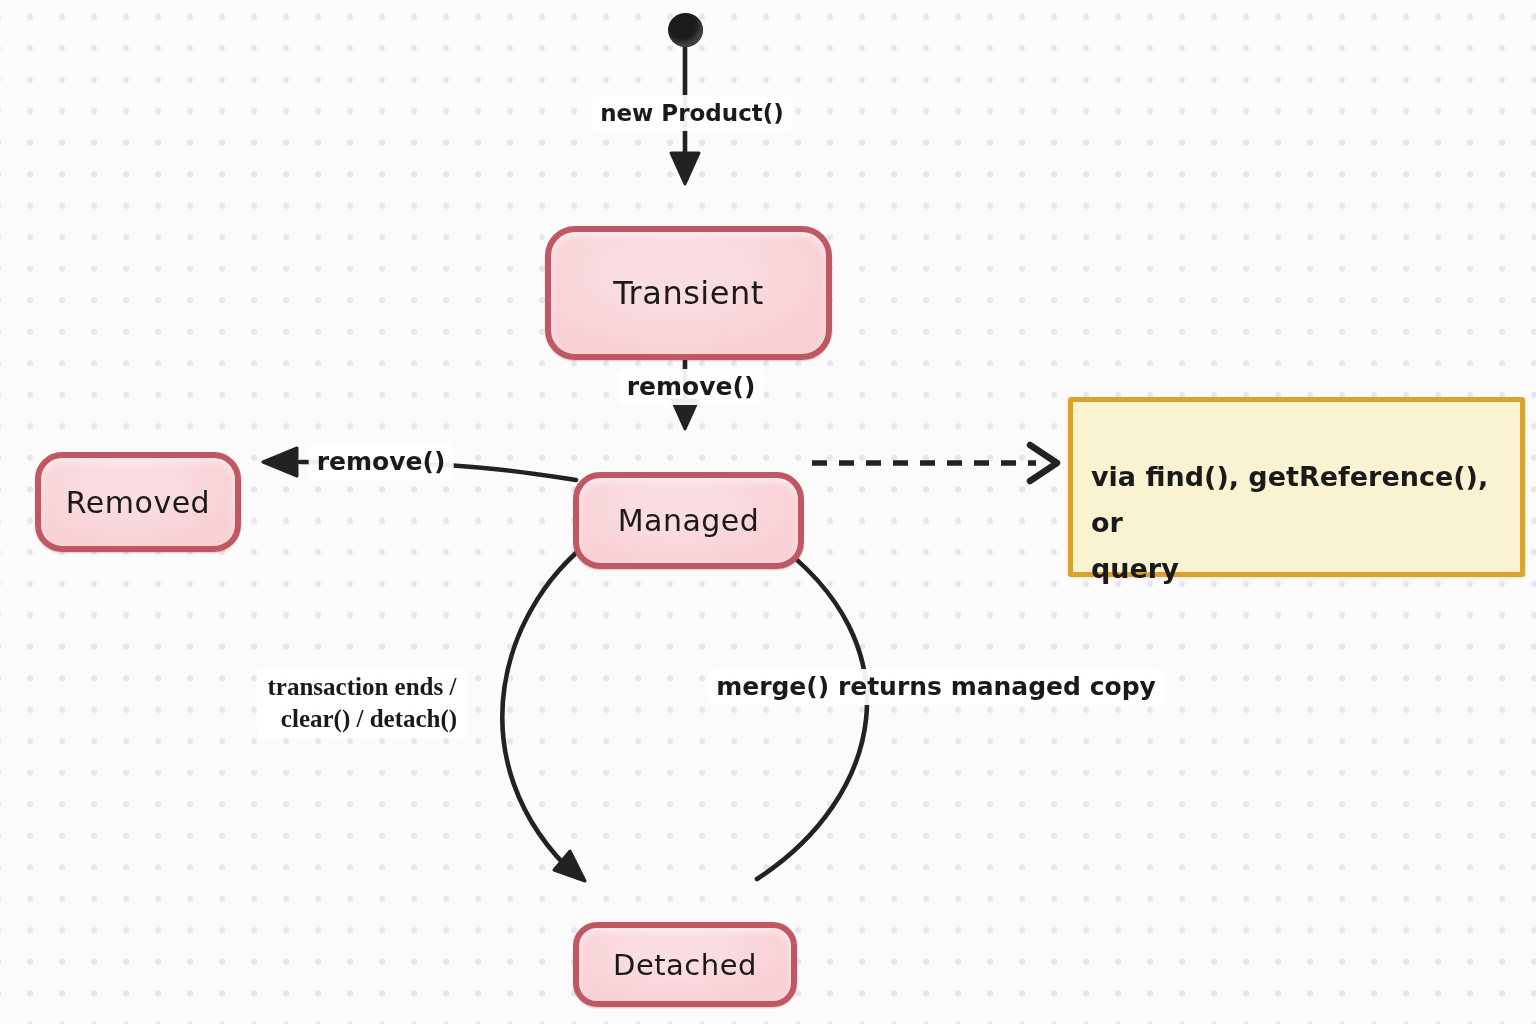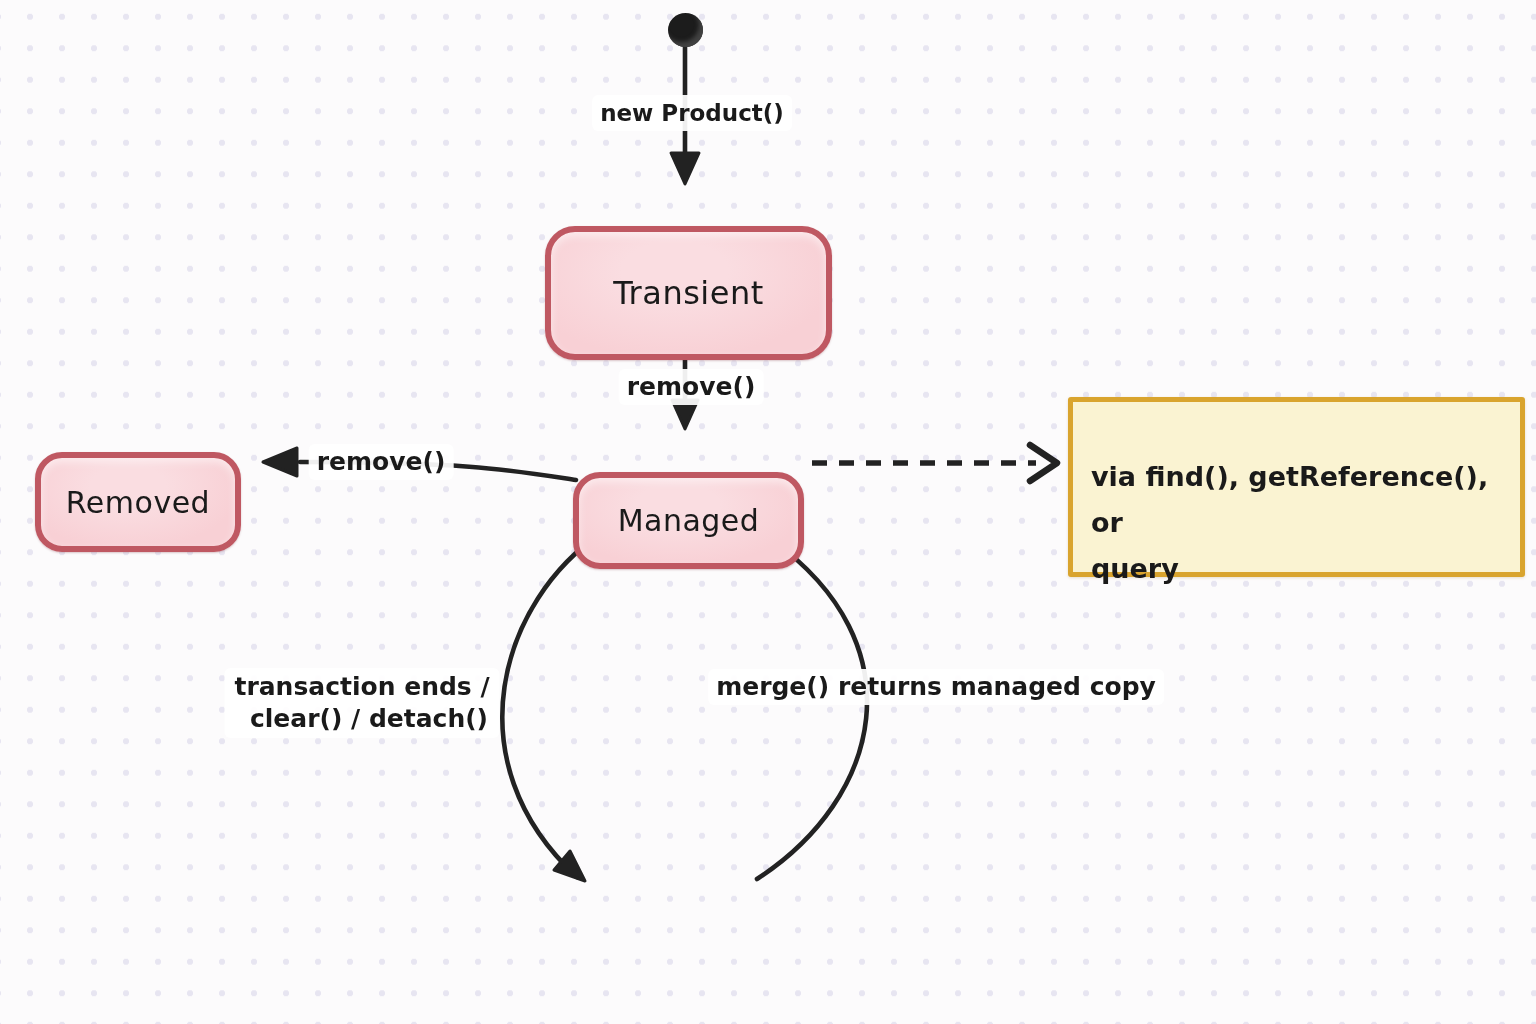--- a/index.html
+++ b/index.html
@@ -49,21 +49,21 @@
   .state.managed{left:573px;top:432px;width:231px;height:97px;border-radius:27px;}
   .state.removed{left:35px;top:412px;width:206px;height:100px;border-radius:27px;}
   .state.detached{left:573px;top:882px;width:224px;height:85px;border-radius:24px;font-size:29px;}
   .edge-label{
     position:absolute;transform:translate(-50%,-50%);
     background:rgba(255,255,255,0.93);
     padding:2px 8px;border-radius:6px;
     font-size:25px;font-weight:600;white-space:nowrap;text-align:center;
     line-height:32px;
   }
-  .edge-label.two-line{padding:3px 10px;}
+  .edge-label.two-line{padding:3px 10px;font-family:Liberation Serif, serif;}
   .note{
     position:absolute;left:1068px;top:353px;width:457px;height:180px;
     background:var(--note-fill);
     border:5px solid var(--note-border);
     border-radius:3px;
     padding:52px 18px 0 18px;
     font-size:27px;font-weight:600;line-height:46px;
     box-shadow:0 1px 3px rgba(150,110,20,0.2);
     margin-top:44px;
   }
@@ -101,20 +101,23 @@
   </div>
 
   <div class="state managed">
     <span>Managed</span>
   </div>
 
   <div class="state removed">
     <span>Removed</span>
   </div>
 
+  <div class="state detached">
+    <span>Detached</span>
+  </div>
 
   <div class="edge-label" style="left:692px;top:113px;font-size:23px;">new Product()</div>
 
   <div class="edge-label" style="left:691px;top:387px;">remove()</div>
 
   <div class="edge-label" style="left:381px;top:462px;">remove()</div>
 
   <div class="edge-label two-line" style="left:362px;top:703px;">
     <div>transaction ends /</div>
     <div style="padding-left:14px;">clear() / detach()</div>

